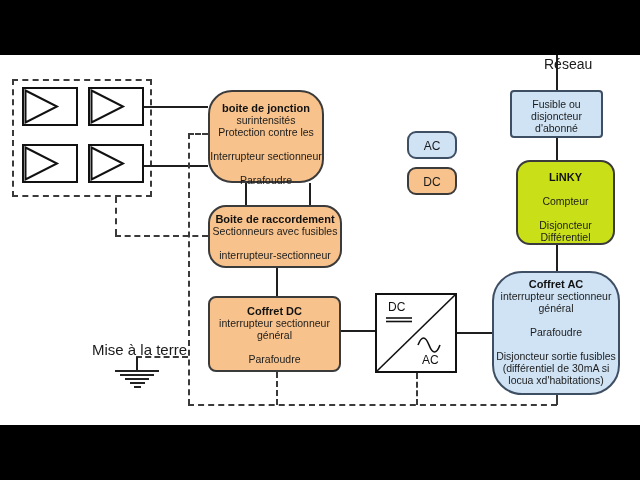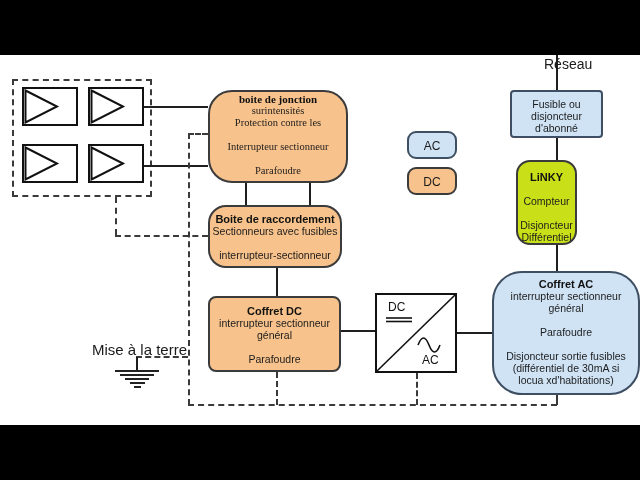--- a/index.html
+++ b/index.html
@@ -84,21 +84,21 @@
 <div class="abs wire-v" style="left:136px;top:357px;height:13px;"></div>
 <div class="abs gbar" style="left:115px;top:370px;width:44px;"></div>
 <div class="abs gbar" style="left:120px;top:374px;width:34px;"></div>
 <div class="abs gbar" style="left:125px;top:378px;width:24px;"></div>
 <div class="abs gbar" style="left:130px;top:382px;width:15px;"></div>
 <div class="abs gbar" style="left:134px;top:386px;width:7px;"></div>
 
 <div class="abs freetext" style="left:544px;top:56px;font-size:14px;">Réseau</div>
 <div class="abs freetext" style="left:92px;top:341px;font-size:15px;">Mise à la terre</div>
 
-<div class="abs box orange" style="left:208px;top:90px;width:140px;height:93px;border-radius:24px;padding-top:1px;font-family:Liberation Serif, serif;">
+<div class="abs box orange" style="left:208px;top:90px;width:116px;height:93px;border-radius:24px;padding-top:10px;">
   <div class="bt">boite de jonction</div>
   <div class="bl">surintensités</div>
   <div class="bl">Protection contre les</div>
   <div class="bl"></div>
   <div class="bl">Interrupteur sectionneur</div>
   <div class="bl"></div>
   <div class="bl">Parafoudre</div>
 </div>
 
 <div class="abs box orange" style="left:208px;top:205px;width:134px;height:63px;border-radius:18px;padding-top:6px;">
@@ -130,30 +130,30 @@
 
 <div class="abs box blue badge" style="left:407px;top:131px;width:50px;height:28px;border-radius:9px;">AC</div>
 <div class="abs box orange badge" style="left:407px;top:167px;width:50px;height:28px;border-radius:9px;">DC</div>
 
 <div class="abs box blue" style="left:510px;top:90px;width:93px;height:48px;border-radius:4px;padding-top:6px;">
   <div class="bl">Fusible ou</div>
   <div class="bl">disjoncteur</div>
   <div class="bl">d'abonné</div>
 </div>
 
-<div class="abs box green" style="left:516px;top:160px;width:61px;height:85px;border-radius:14px;padding-top:9px;">
+<div class="abs box green" style="left:516px;top:160px;width:99px;height:85px;border-radius:14px;padding-top:9px;">
   <div class="bt">LiNKY</div>
   <div class="bl"></div>
   <div class="bl">Compteur</div>
   <div class="bl"></div>
   <div class="bl">Disjoncteur</div>
   <div class="bl">Différentiel</div>
 </div>
 
-<div class="abs box blue" style="left:492px;top:271px;width:148px;height:124px;border-radius:30px;padding-top:5px;">
+<div class="abs box blue" style="left:492px;top:271px;width:128px;height:124px;border-radius:30px;padding-top:5px;">
   <div class="bt">Coffret AC</div>
   <div class="bl">interrupteur sectionneur</div>
   <div class="bl">général</div>
   <div class="bl"></div>
   <div class="bl">Parafoudre</div>
   <div class="bl"></div>
   <div class="bl">Disjoncteur sortie fusibles</div>
   <div class="bl">(différentiel de 30mA si</div>
   <div class="bl">locua xd'habitations)</div>
 </div>

